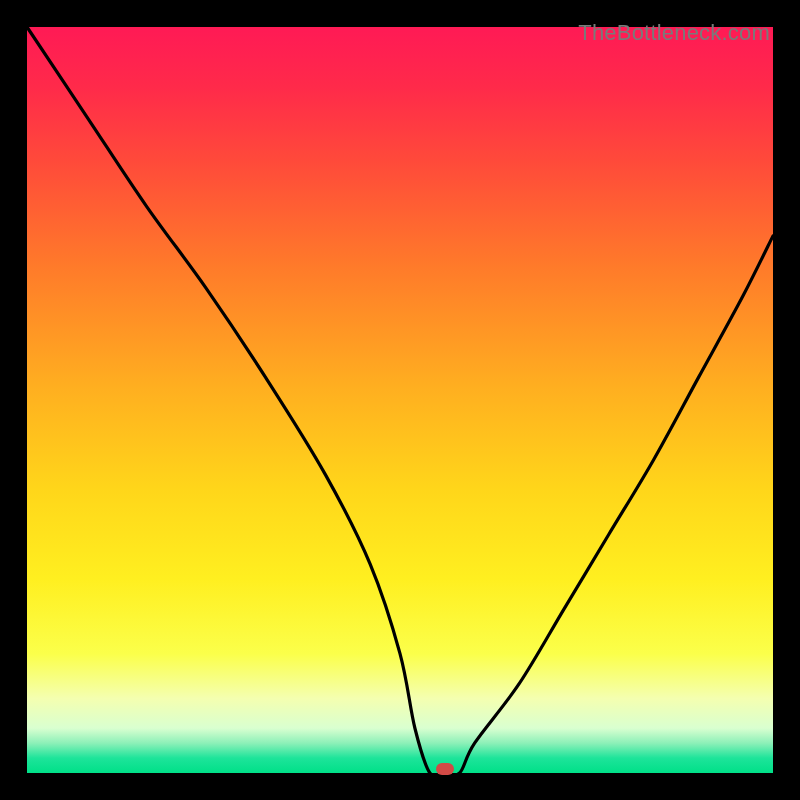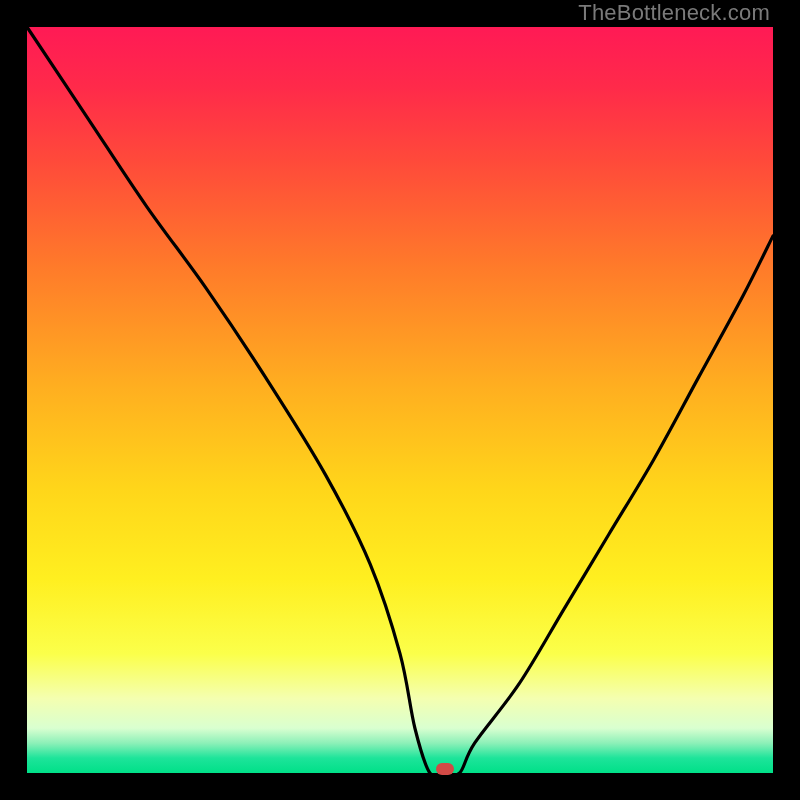--- a/index.html
+++ b/index.html
@@ -35,21 +35,21 @@
       #fbff4a 84%,
       #f4ffb0 90%,
       #d9ffd0 94%,
       #8cf0b8 96%,
       #1de49a 98%,
       #00e088 100%
     );
   }
   .watermark {
     position: absolute;
-    top: 0;
+    top: 20px;
     right: 30px;
     color: #7a7a7a;
     font-size: 22px;
     font-weight: 500;
     letter-spacing: 0.2px;
     user-select: none;
   }
   svg.curve {
     position: absolute;
     left: 0;

